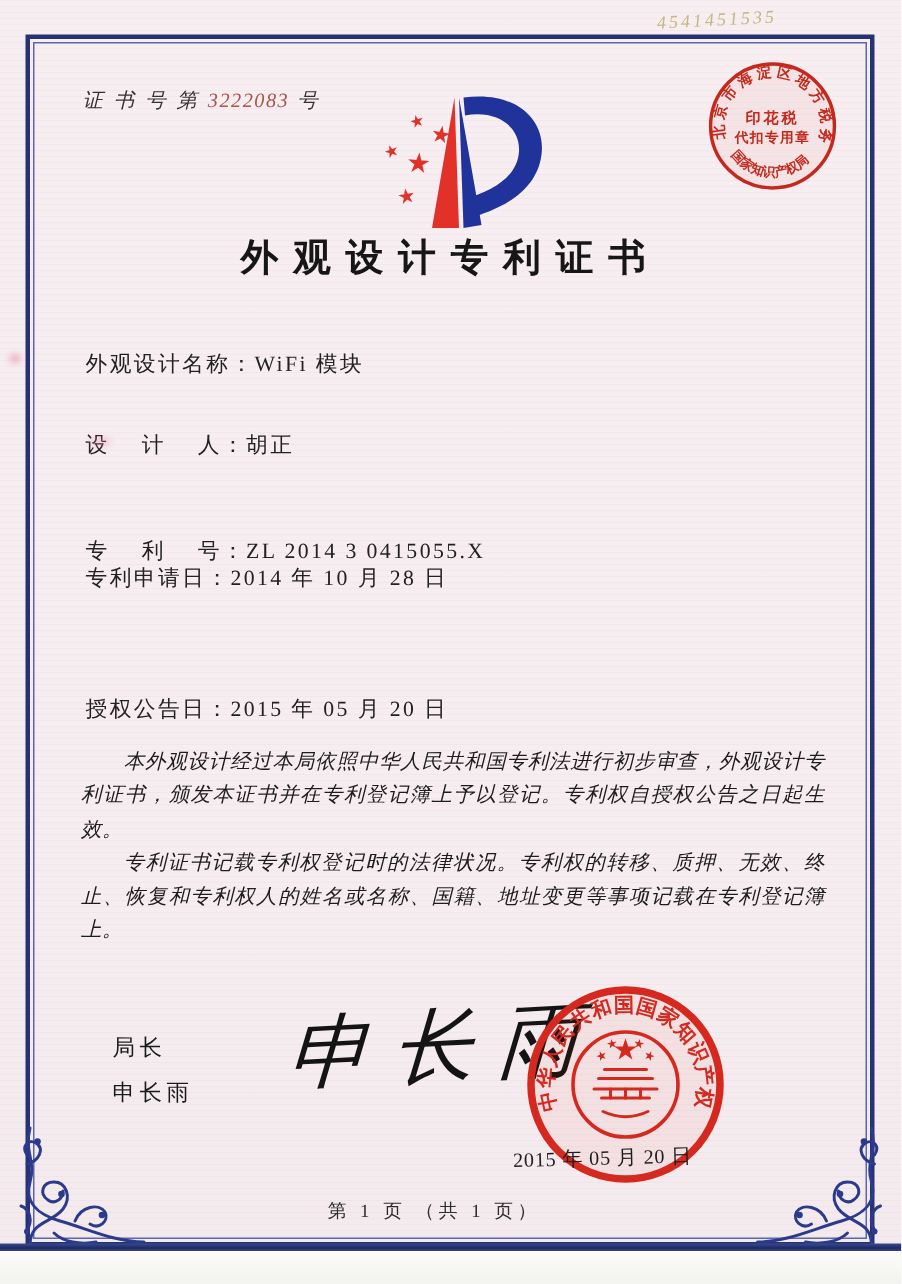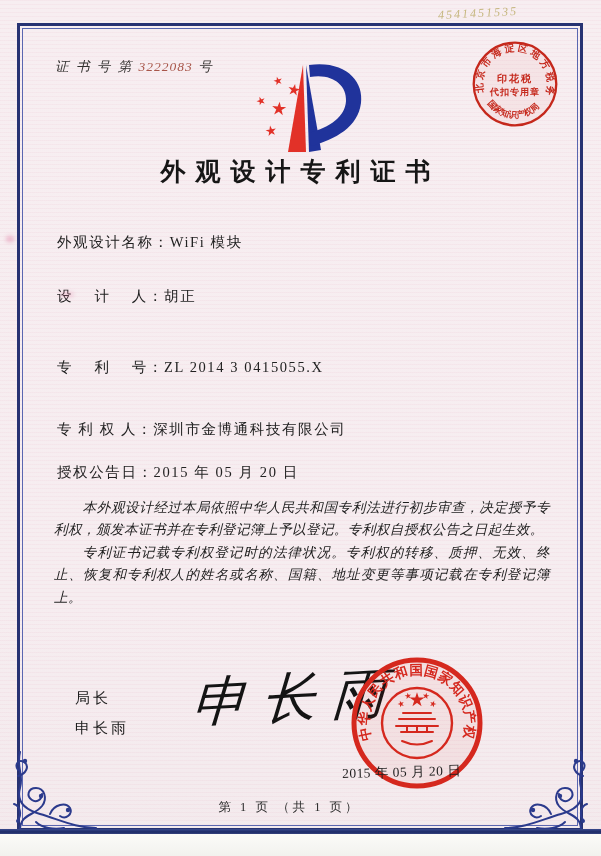--- a/index.html
+++ b/index.html
@@ -117,29 +117,29 @@
 
   <div class="abs field f2">
     <span class="flabel">设　 计　 人：</span><span>胡正</span>
   </div>
   <div class="abs field f1">
     <span class="flabel">外观设计名称：</span><span>WiFi 模块</span>
   </div>
   <div class="abs field f3">
     <span class="flabel">专　 利　 号：</span><span>ZL 2014 3 0415055.X</span>
   </div>
-  <div class="abs field f5">
-    <span class="flabel">专 利 权 人：</span><span>深圳市金博通科技有限公司</span>
+  <div class="abs field f4">
+    <span class="flabel">专利申请日：</span><span>2014 年 10 月 28 日</span>
   </div>
   <div class="abs field f6">
     <span class="flabel">授权公告日：</span><span>2015 年 05 月 20 日</span>
   </div>
 
   <div class="abs body-text">
-    <p>本外观设计经过本局依照中华人民共和国专利法进行初步审查，决定授予专利权，颁发本证书并在专利登记簿上予以登记。专利权自授权公告之日起生效。</p>
+    <p>本外观设计经过本局依照中华人民共和国专利法进行初步审查，外观设计专利证书，颁发本证书并在专利登记簿上予以登记。专利权自授权公告之日起生效。</p>
     <p>专利证书记载专利权登记时的法律状况。专利权的转移、质押、无效、终止、恢复和专利权人的姓名或名称、国籍、地址变更等事项记载在专利登记簿上。</p>
   </div>
 
   <div class="abs sig-title">局长</div>
   <div class="abs sig-name">申长雨</div>
   <div class="abs sig-hand">申长雨</div>
 
   <svg class="abs tax-stamp" width="96" height="96" viewBox="0 0 100 100">
     <defs>
       <path id="taxTopArc" d="M 17.2,58.8 A 34,34 0 1 1 82.8,58.8"></path>

